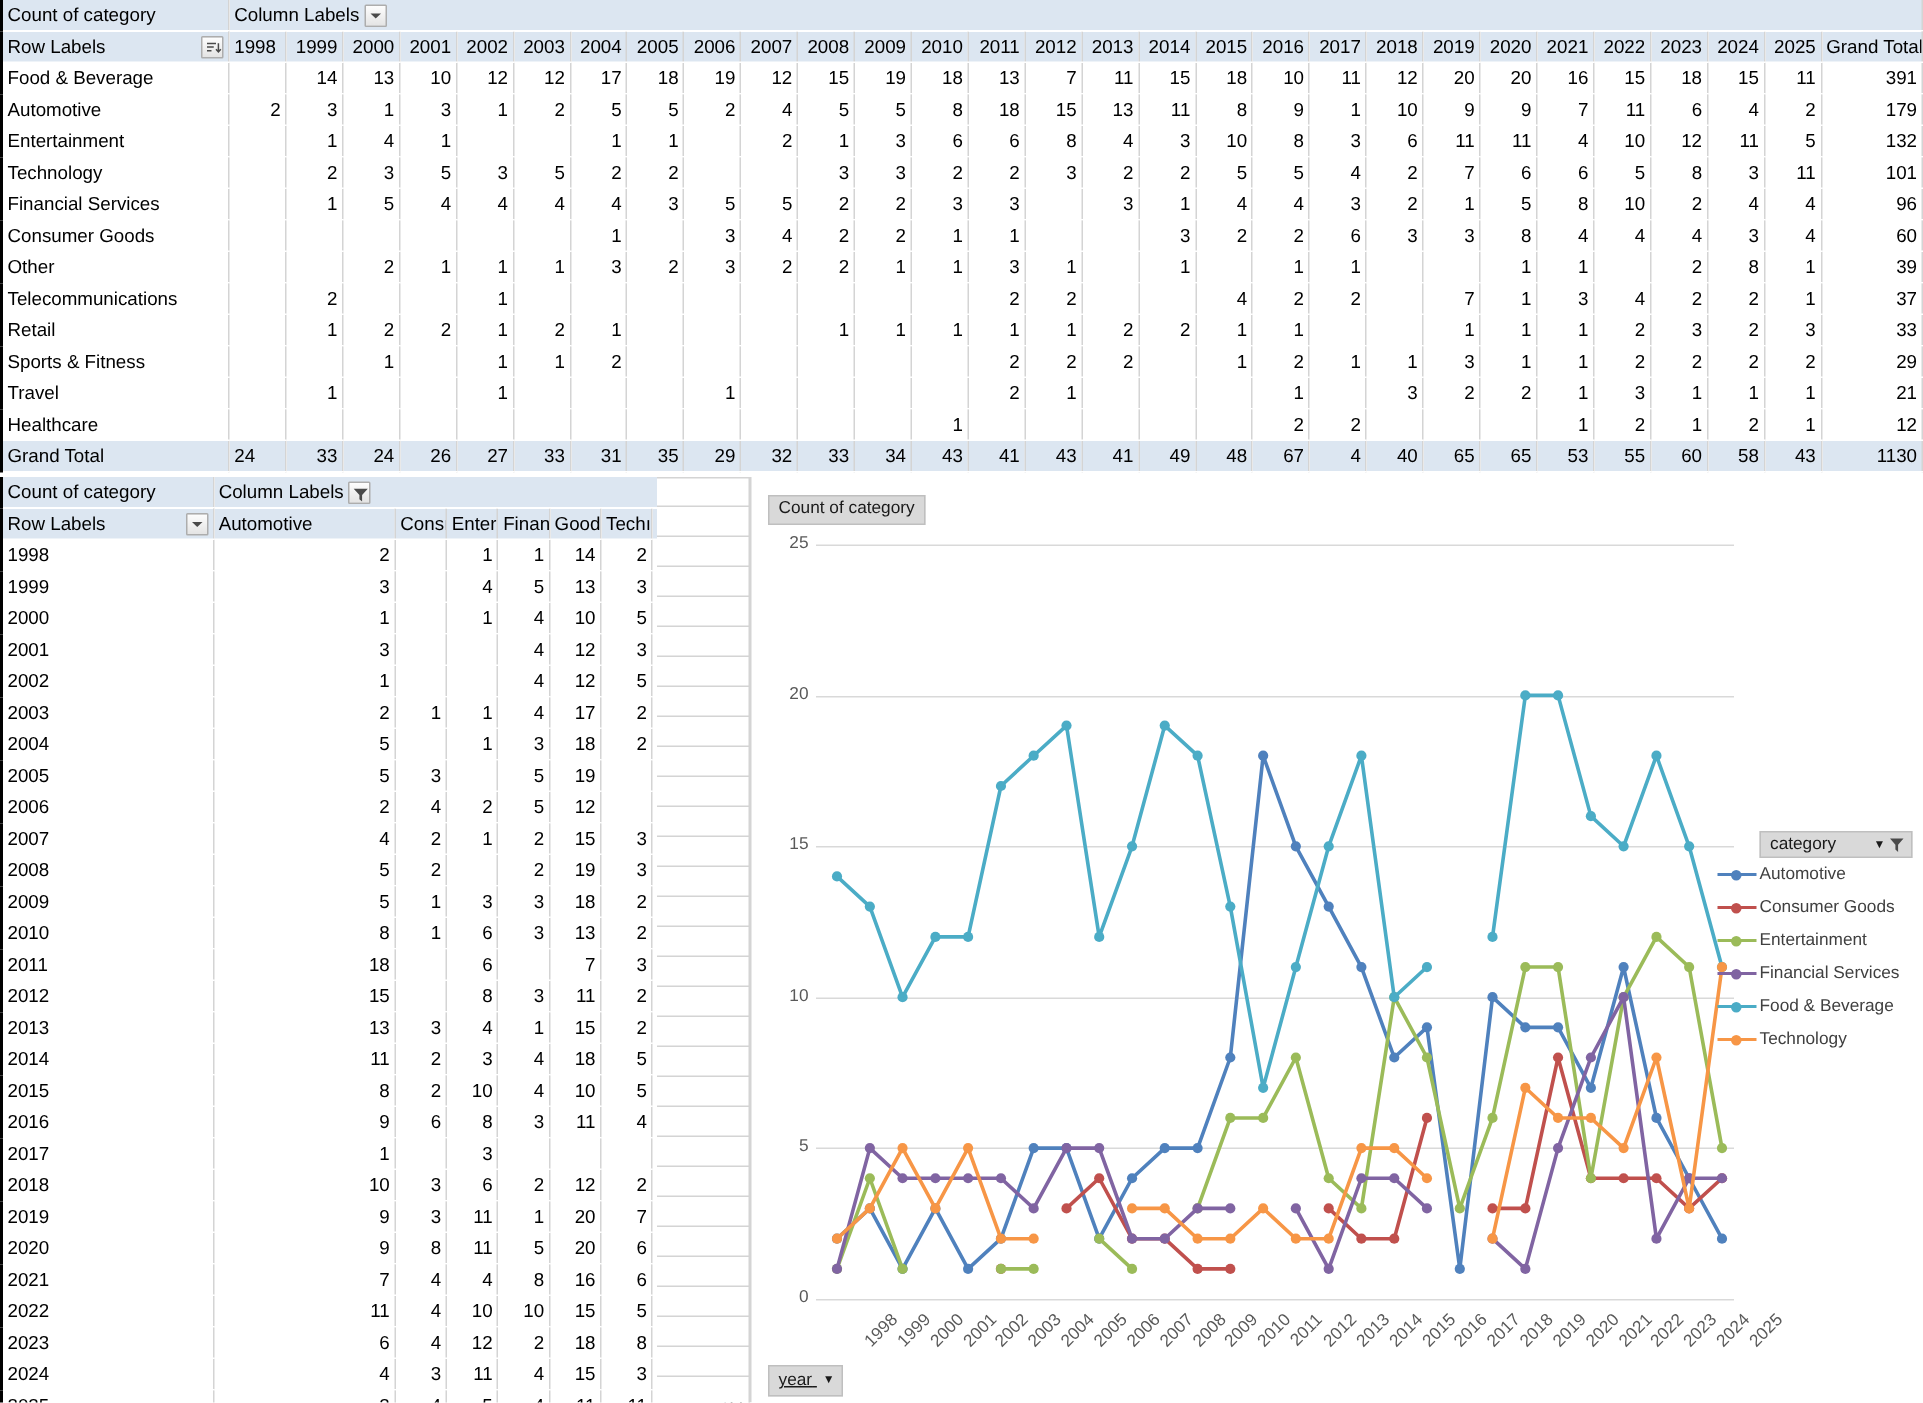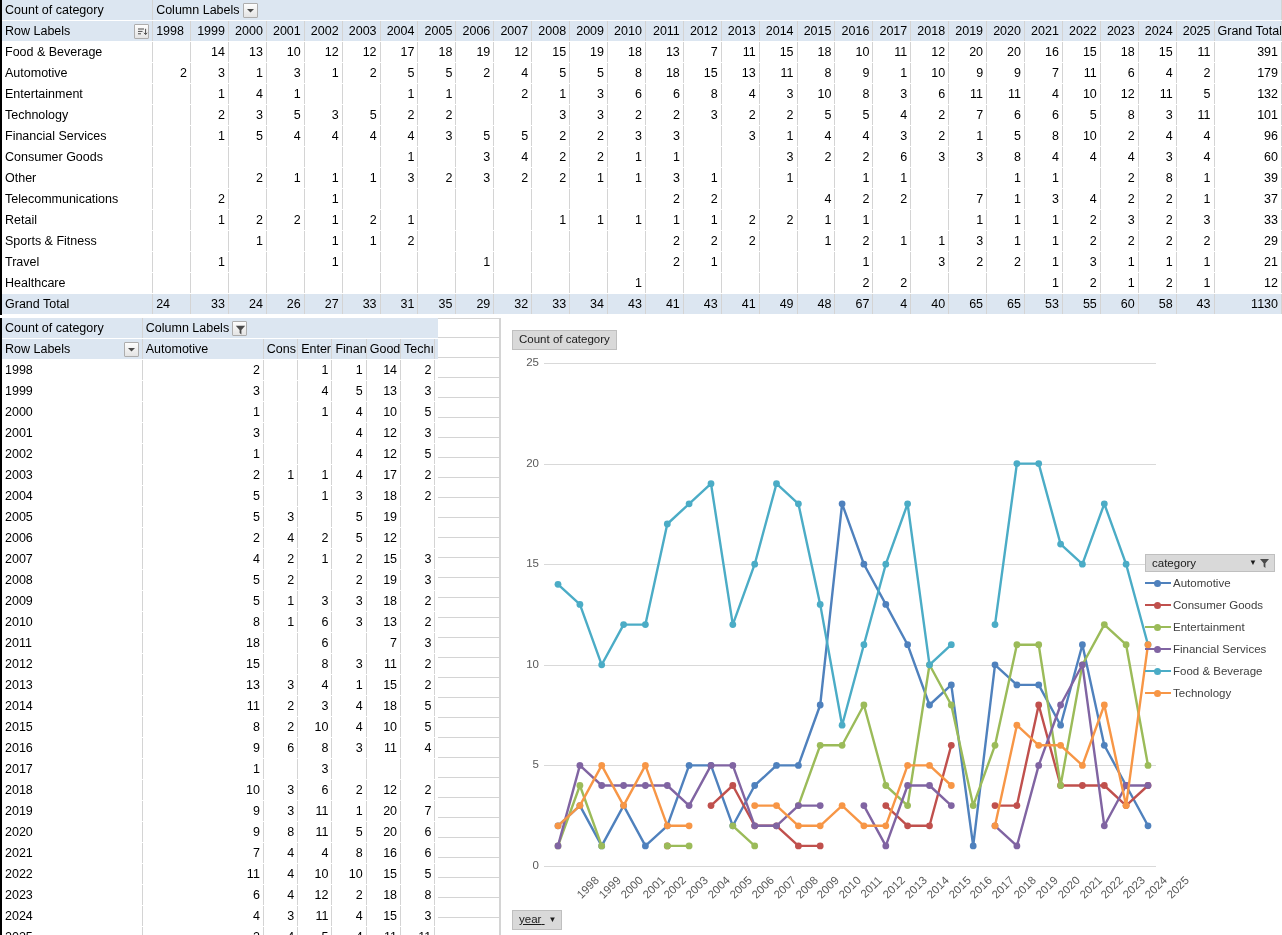--- a/index.html
+++ b/index.html
@@ -102,21 +102,21 @@
     white-space: nowrap;
   }
 
   
   #legend { position:absolute; left:644px; top:236px; width:130px; }
   #legendBtn {
     background:#d9d9d9; border:1px solid #bfbfbf;
     font-size:11.5px; color:#1a1a1a;
     height:18px; line-height:16px;
     padding:0 4px 0 6px;
-    display:flex; align-items:center; justify-content:space-between;
+    display:flex; align-items:center; justify-content:space-between;margin-left:28px;
   }
   .legrow { display:flex; align-items:center; height:22px; }
   .legswatch { width:26px; height:11px; position:relative; flex:0 0 26px; }
   .legswatch .ln { position:absolute; top:4px; left:0; width:26px; height:2.6px; }
   .legswatch .dot { position:absolute; top:2px; left:9px; width:7px; height:7px; border-radius:50%; }
   .legtext { font-size:11.5px; color:#404040; margin-left:2px; white-space:nowrap; }
 
   svg.plot { position:absolute; left:0; top:0; }
 </style>
 </head>

